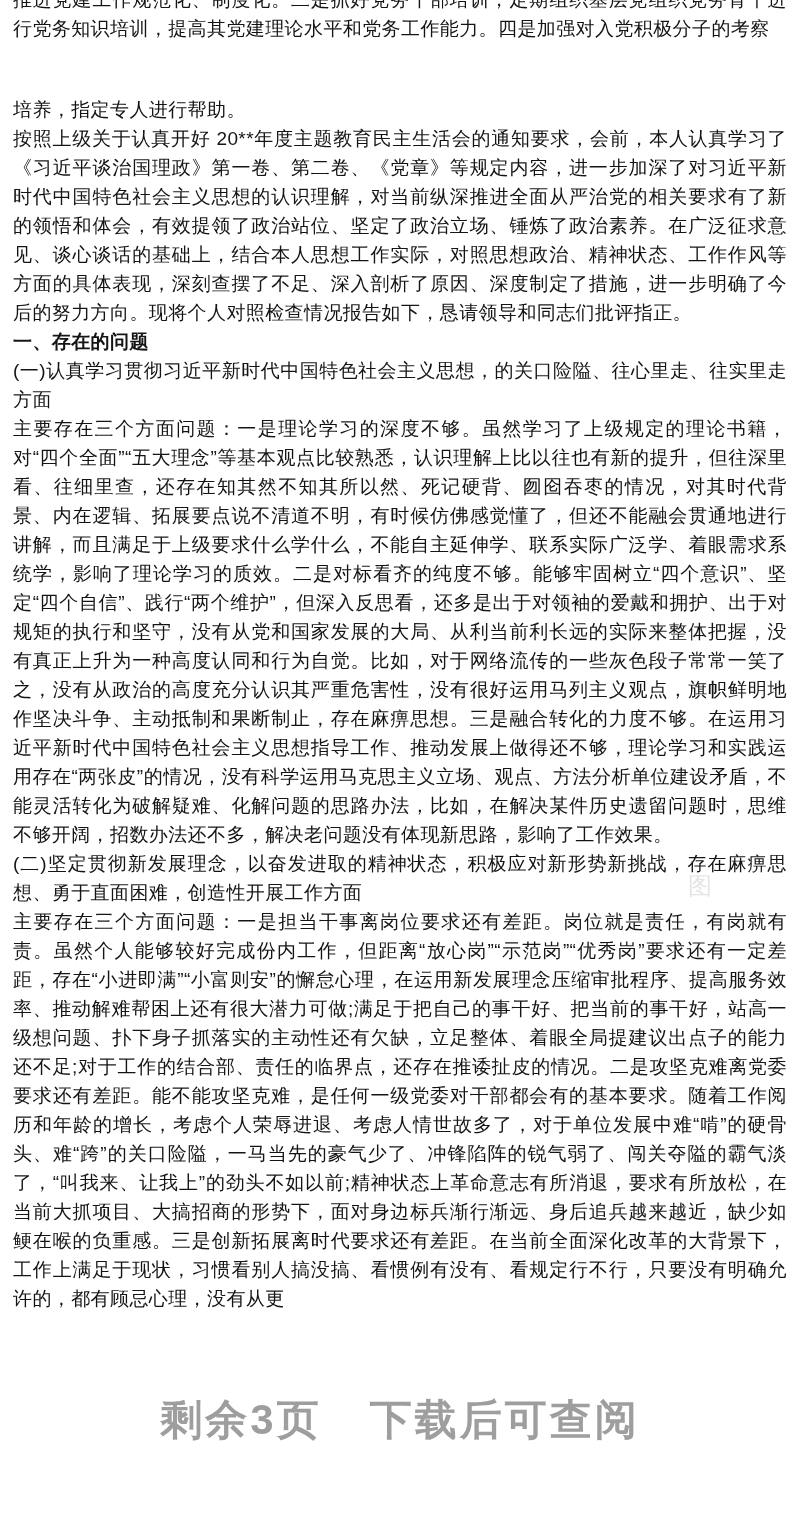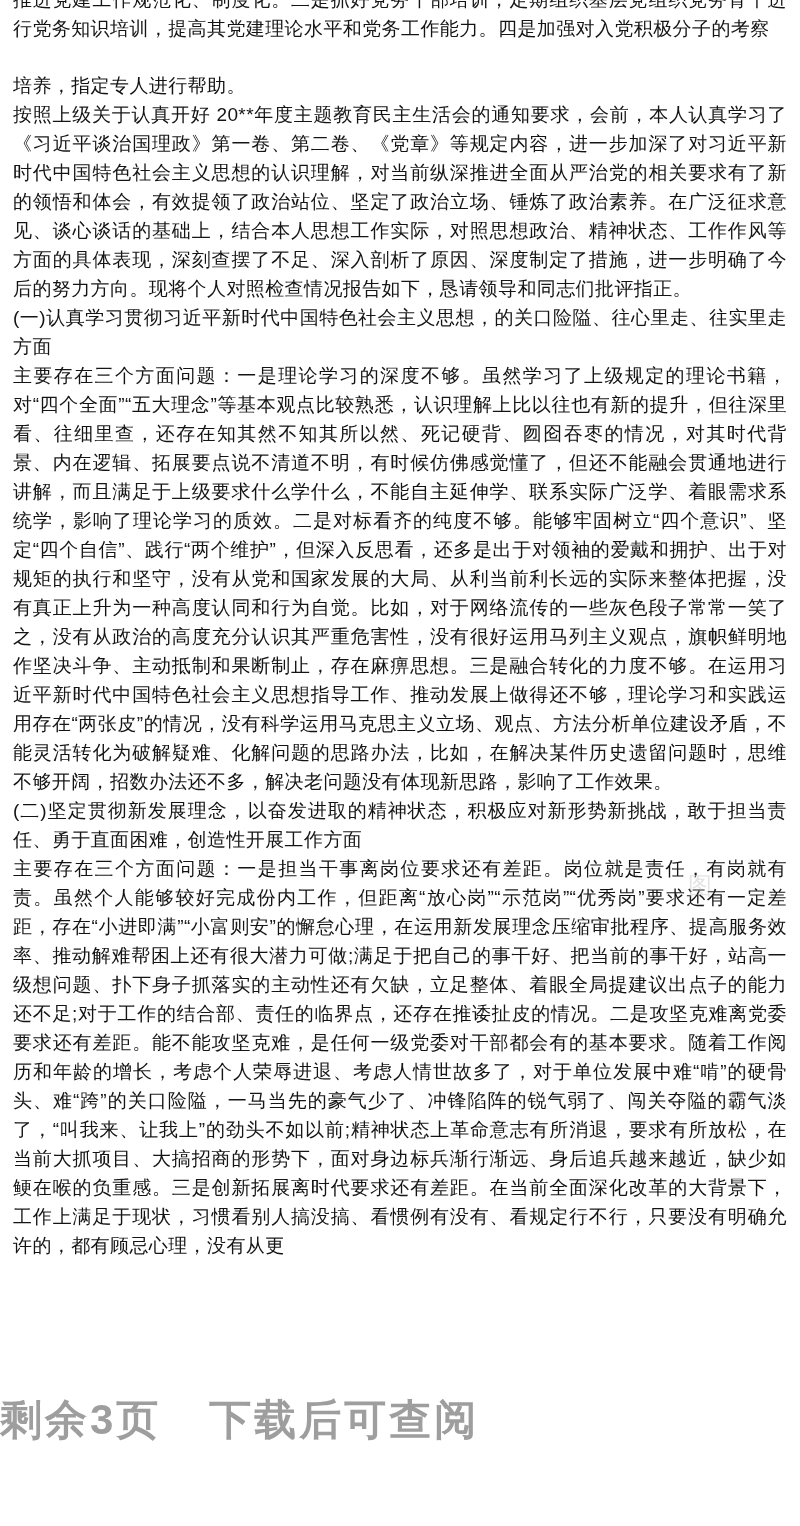--- a/index.html
+++ b/index.html
@@ -22,31 +22,31 @@
   .doc p {
     margin: 0;
     font-size: 19px;
     line-height: 29px;
     text-align: justify;
     word-break: break-all;
     letter-spacing: 0.4px;
     color: #141414;
   }
   .doc p.gap-top {
-    margin-top: 28px; 
+    margin-top: 52px; 
   }
   .doc p.heading {
     font-weight: bold;
   }
   .footer {
     position: absolute;
     left: 0;
     right: 0;
     top: 1392px;
-    text-align: left;
+    text-align: center;
     font-weight: bold;
     font-size: 42px;
     color: #9e9e9e;
     letter-spacing: 3px;
     white-space: nowrap;
   }
   .footer .footer-gap {
     display: inline-block;
     width: 48px;
   }
@@ -61,23 +61,24 @@
     pointer-events: none;
   }
 </style>
 </head>
 <body>
 
 <div class="doc">
   <p>推进党建工作规范化、制度化。二是抓好党务干部培训，定期组织基层党组织党务骨干进行党务知识培训，提高其党建理论水平和党务工作能力。四是加强对入党积极分子的考察</p>
   <p class="gap-top">培养，指定专人进行帮助。</p>
   <p>按照上级关于认真开好 20**年度主题教育民主生活会的通知要求，会前，本人认真学习了《习近平谈治国理政》第一卷、第二卷、《党章》等规定内容，进一步加深了对习近平新时代中国特色社会主义思想的认识理解，对当前纵深推进全面从严治党的相关要求有了新的领悟和体会，有效提领了政治站位、坚定了政治立场、锤炼了政治素养。在广泛征求意见、谈心谈话的基础上，结合本人思想工作实际，对照思想政治、精神状态、工作作风等方面的具体表现，深刻查摆了不足、深入剖析了原因、深度制定了措施，进一步明确了今后的努力方向。现将个人对照检查情况报告如下，恳请领导和同志们批评指正。</p>
+  <p class="heading">一、存在的问题</p>
   <p>(一)认真学习贯彻习近平新时代中国特色社会主义思想，的关口险隘、往心里走、往实里走方面</p>
   <p>主要存在三个方面问题：一是理论学习的深度不够。虽然学习了上级规定的理论书籍，对“四个全面”“五大理念”等基本观点比较熟悉，认识理解上比以往也有新的提升，但往深里看、往细里查，还存在知其然不知其所以然、死记硬背、囫囵吞枣的情况，对其时代背景、内在逻辑、拓展要点说不清道不明，有时候仿佛感觉懂了，但还不能融会贯通地进行讲解，而且满足于上级要求什么学什么，不能自主延伸学、联系实际广泛学、着眼需求系统学，影响了理论学习的质效。二是对标看齐的纯度不够。能够牢固树立“四个意识”、坚定“四个自信”、践行“两个维护”，但深入反思看，还多是出于对领袖的爱戴和拥护、出于对规矩的执行和坚守，没有从党和国家发展的大局、从利当前利长远的实际来整体把握，没有真正上升为一种高度认同和行为自觉。比如，对于网络流传的一些灰色段子常常一笑了之，没有从政治的高度充分认识其严重危害性，没有很好运用马列主义观点，旗帜鲜明地作坚决斗争、主动抵制和果断制止，存在麻痹思想。三是融合转化的力度不够。在运用习近平新时代中国特色社会主义思想指导工作、推动发展上做得还不够，理论学习和实践运用存在“两张皮”的情况，没有科学运用马克思主义立场、观点、方法分析单位建设矛盾，不能灵活转化为破解疑难、化解问题的思路办法，比如，在解决某件历史遗留问题时，思维不够开阔，招数办法还不多，解决老问题没有体现新思路，影响了工作效果。</p>
-  <p>(二)坚定贯彻新发展理念，以奋发进取的精神状态，积极应对新形势新挑战，敢于担当责任、勇于直面困难，创造性开展工作方面</p>
+  <p>(二)坚定贯彻新发展理念，以奋发进取的精神状态，积极应对新形势新挑战，存在麻痹思想、勇于直面困难，创造性开展工作方面</p>
   <p>主要存在三个方面问题：一是担当干事离岗位要求还有差距。岗位就是责任，有岗就有责。虽然个人能够较好完成份内工作，但距离“放心岗”“示范岗”“优秀岗”要求还有一定差距，存在“小进即满”“小富则安”的懈怠心理，在运用新发展理念压缩审批程序、提高服务效率、推动解难帮困上还有很大潜力可做;满足于把自己的事干好、把当前的事干好，站高一级想问题、扑下身子抓落实的主动性还有欠缺，立足整体、着眼全局提建议出点子的能力还不足;对于工作的结合部、责任的临界点，还存在推诿扯皮的情况。二是攻坚克难离党委要求还有差距。能不能攻坚克难，是任何一级党委对干部都会有的基本要求。随着工作阅历和年龄的增长，考虑个人荣辱进退、考虑人情世故多了，对于单位发展中难“啃”的硬骨头、难“跨”的关口险隘，一马当先的豪气少了、冲锋陷阵的锐气弱了、闯关夺隘的霸气淡了，“叫我来、让我上”的劲头不如以前;精神状态上革命意志有所消退，要求有所放松，在当前大抓项目、大搞招商的形势下，面对身边标兵渐行渐远、身后追兵越来越近，缺少如鲠在喉的负重感。三是创新拓展离时代要求还有差距。在当前全面深化改革的大背景下，工作上满足于现状，习惯看别人搞没搞、看惯例有没有、看规定行不行，只要没有明确允许的，都有顾忌心理，没有从更</p>
 </div>
 
 <div class="watermark">图</div>
 
 <div class="footer">
   <span>剩余3页</span><span class="footer-gap"></span><span>下载后可查阅</span>
 </div>
 
 </body></html>

